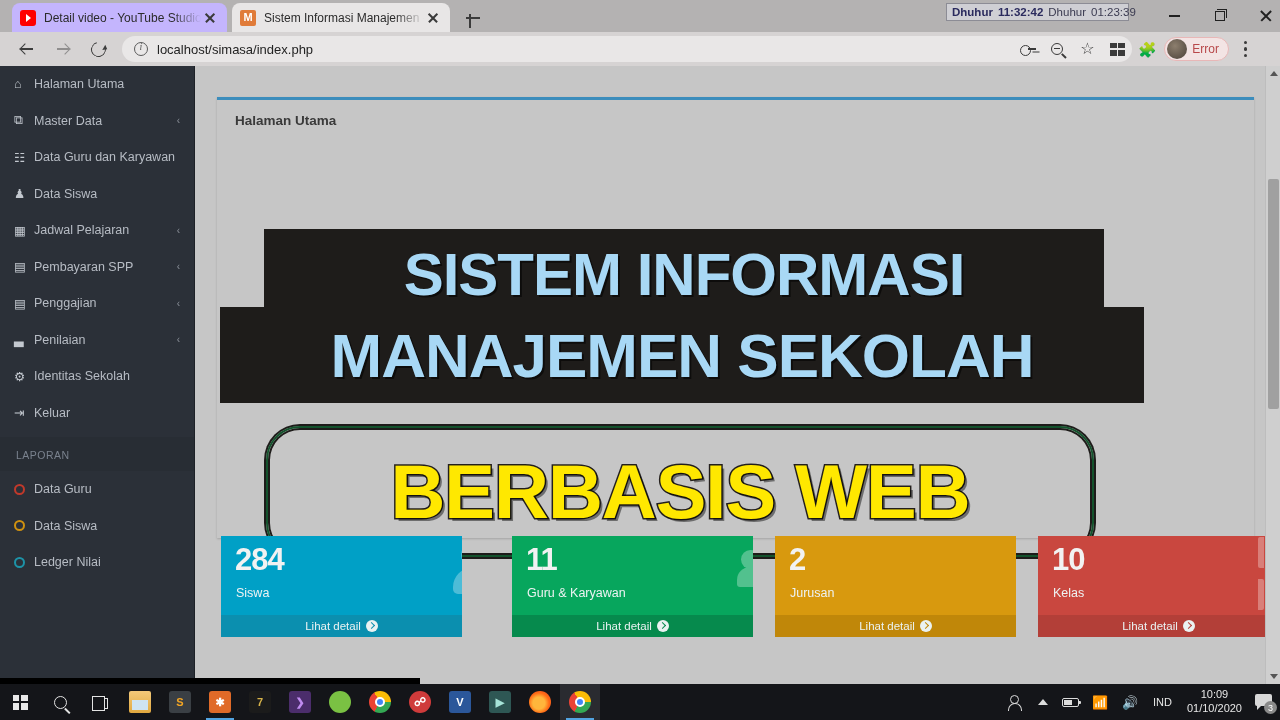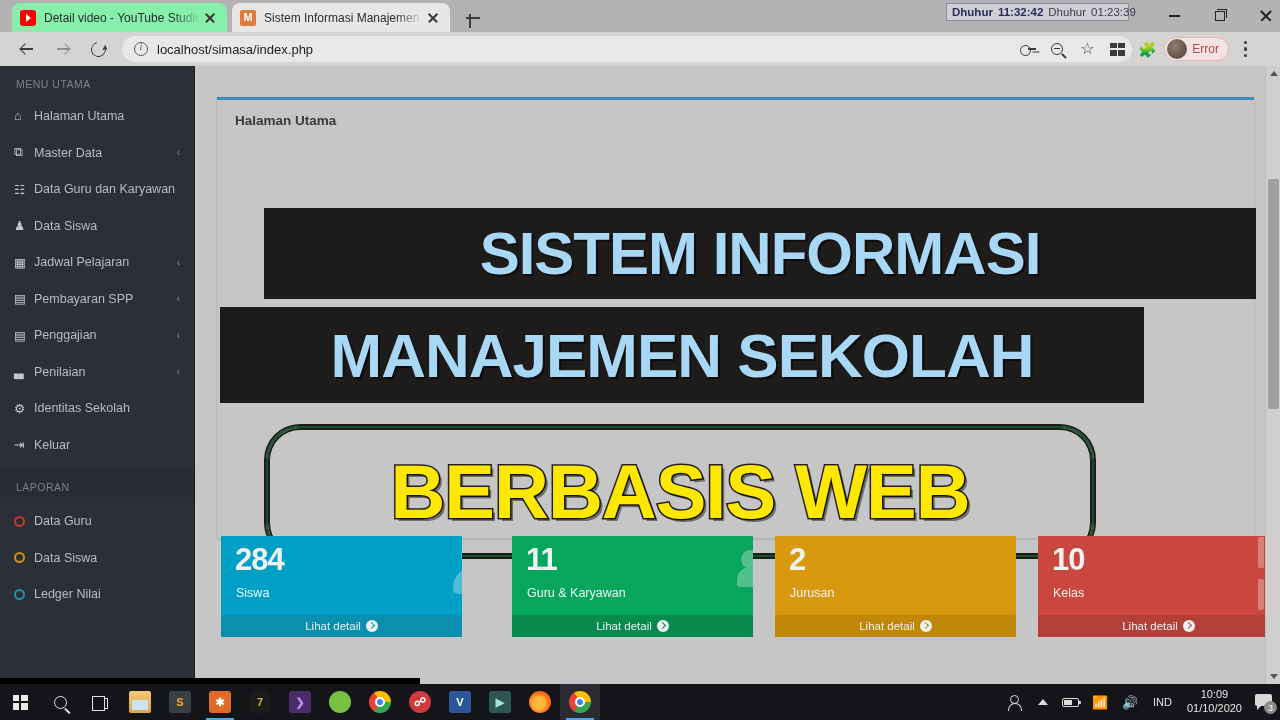--- a/index.html
+++ b/index.html
@@ -9,21 +9,21 @@
     background:#000;
     position:relative;
   }
 
   
   #browser { position:absolute; left:0; top:0; width:1280px; height:684px; background:#d6d3d3; }
 
   
   .tabstrip { position:absolute; left:0; top:0; width:1280px; height:32px; background:#b4b2b2; }
   .tab { position:absolute; top:3px; height:29px; border-radius:8px 8px 0 0; display:flex; align-items:center; padding:0 8px; }
-  .tab.inactive { left:12px; width:215px; background:#86efac; }
+  .tab.inactive { left:12px; width:215px; background:#c4b5fd; }
   .tab.active { left:232px; width:218px; background:#e8e6e6; }
   .tab-fav { width:16px; height:16px; flex:0 0 16px; margin-right:8px; border-radius:2px; position:relative; }
   .fav-yt { background:#ff0000; border-radius:3px; }
   .fav-yt:after { content:""; position:absolute; left:6px; top:4px; border-left:5px solid #fff; border-top:4px solid transparent; border-bottom:4px solid transparent; }
   .fav-app { background:#e07b39; border-radius:2px; display:flex; align-items:center; justify-content:center; }
   .fav-app span { color:#fff; font-size:11px; font-weight:bold; line-height:1; }
   .tab-title { font-size:12px; color:#2b2b2b; white-space:nowrap; overflow:hidden; flex:1; mask-image:linear-gradient(to right,#000 82%,transparent 100%); -webkit-mask-image:linear-gradient(to right,#000 82%,transparent 100%); }
   .tab-x { width:18px; height:18px; flex:0 0 18px; position:relative; }
   .tab-x:before,.tab-x:after { content:""; position:absolute; left:3px; top:8px; width:12px; height:1.6px; background:#3a3a3a; }
   .tab-x:before { transform:rotate(45deg); } .tab-x:after { transform:rotate(-45deg); }
@@ -98,21 +98,21 @@
 
   
   #content { position:absolute; left:195px; top:0; right:0; height:618px; }
   .cardbox { position:absolute; left:22px; top:31px; width:1037px; height:441px; background:#c6c6c6; border-top:3px solid #3c8dbc; box-shadow:0 1px 2px rgba(0,0,0,.18); }
   .cardbox-head { padding:13px 18px 0; font-size:13.5px; font-weight:bold; color:#3a3a3a; }
 
   .banner { position:absolute; left:0; top:0; width:1037px; height:441px; }
   .bblock { position:absolute; background:#1e1c1a; display:flex; align-items:center; justify-content:center; }
   .bblock span { color:#a8d8f5; font-weight:bold; font-family:"Liberation Sans", sans-serif;
                  letter-spacing:-1px; text-shadow:2px 2px 0 rgba(0,0,0,.55); }
-  #b1 { left:47px; top:108px; width:992px; height:91px; }
+  #b1 { left:47px; top:129px; width:840px; height:91px; }
   #b1 span { font-size:60px; }
   #b2 { left:3px; top:207px; width:924px; height:96px; }
   #b2 span { font-size:62px; }
   #b3 { left:49px; top:326px; width:828px; height:131px; background:transparent;
         border:2px solid #14532d; border-radius:34px; box-shadow:0 0 0 2px #1e1c1a, inset 0 0 0 2px #1e1c1a; }
   #b3 span { color:#ffe800; font-size:76px; font-weight:bold; letter-spacing:-1px;
              -webkit-text-stroke:3px #231f1c; paint-order:stroke fill; text-shadow:3px 3px 0 rgba(0,0,0,.45); }
 
   
   .cards { position:absolute; left:26px; top:470px; width:1058px; display:flex; gap:22px; }
@@ -284,21 +284,20 @@
             <i></i>
             <i></i>
           </span>
         </div>
     </div>
   </div>
 
   <div id="viewport">
 
     <div id="sidebar">
-      <div class="side-head">MENU UTAMA</div>
 
       <div class="side-item">
         <span class="si-ic">⌂</span>
         <span class="si-lbl">Halaman Utama</span>
         <span class="caret"></span>
       </div>
       <div class="side-item">
         <span class="si-ic">⧉</span>
         <span class="si-lbl">Master Data</span>
         <span class="caret">‹</span>

